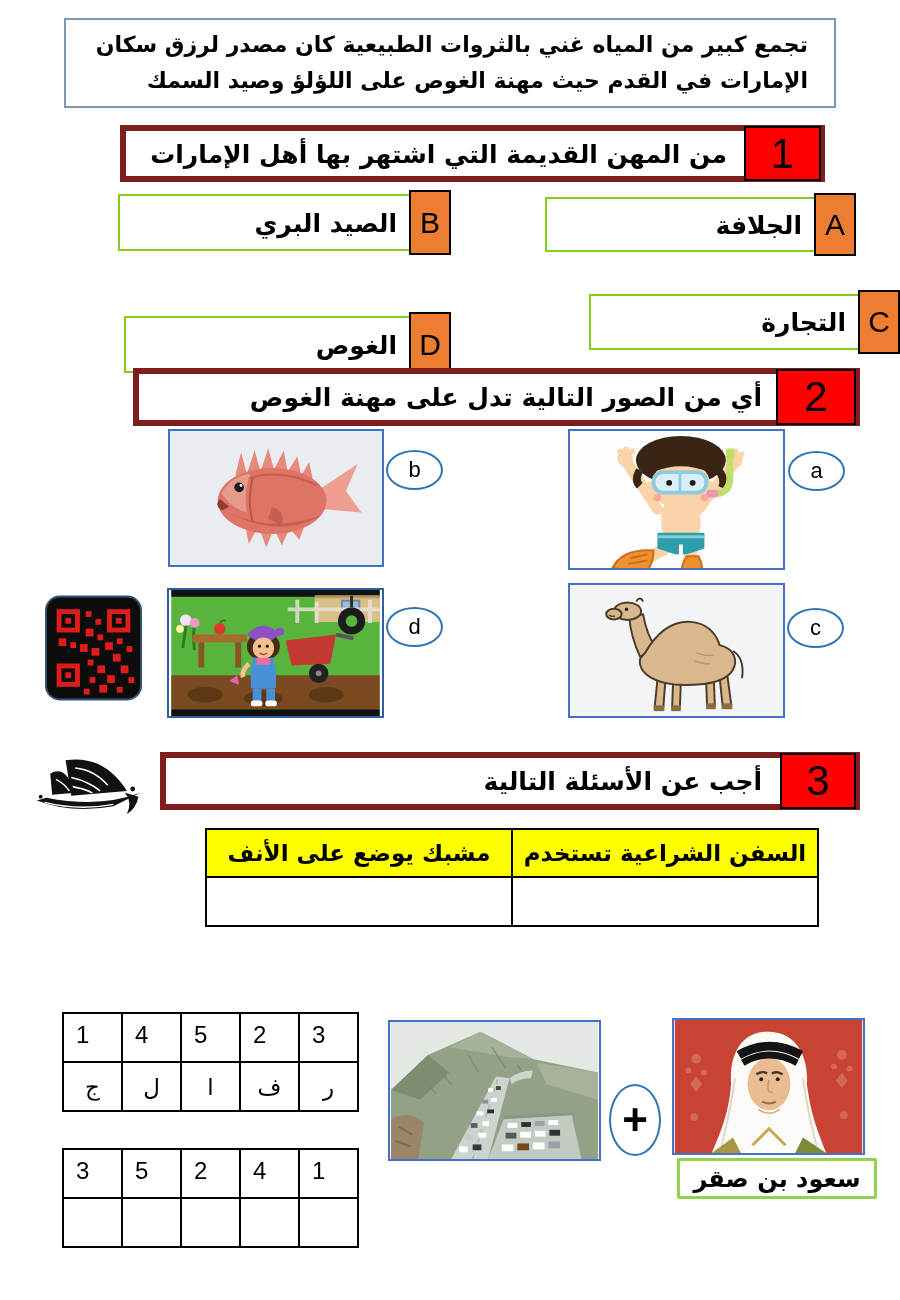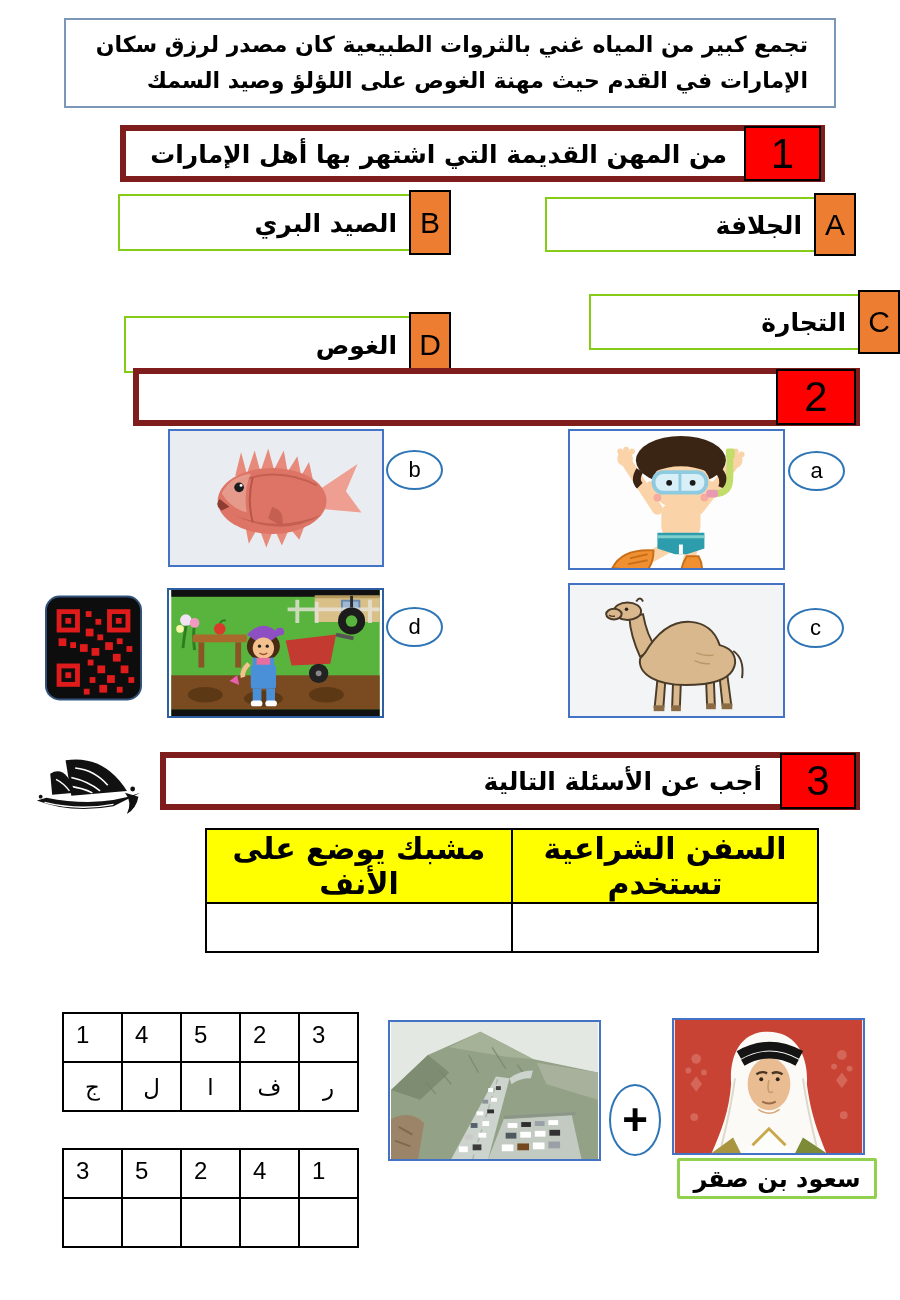--- a/index.html
+++ b/index.html
@@ -32,21 +32,21 @@
   
   .imgbox{position:absolute;border:2px solid #4472c4;box-sizing:border-box;background:#fff;overflow:hidden;}
   .imgbox svg{display:block;width:100%;height:100%;}
   .oval{position:absolute;width:57px;height:40px;border:2px solid #2e75b6;border-radius:50%;background:#fff;
         display:flex;align-items:center;justify-content:center;font-family:"Liberation Sans",sans-serif;
         font-size:22px;color:#000;box-sizing:border-box;}
 
   
   .q3t{position:absolute;left:205px;top:828px;border-collapse:collapse;direction:rtl;}
   .q3t td{border:2px solid #000;width:306px;box-sizing:border-box;text-align:center;}
-  .q3t .hd{background:#ffff00;height:48px;font-weight:bold;font-size:30px;color:#000;}
+  .q3t .hd{background:#ffff00;height:48px;font-weight:bold;font-size:23px;color:#000;}
   .q3t .bd{background:#fff;height:49px;}
 
   
   .ct{position:absolute;border-collapse:collapse;direction:ltr;}
   .ct td{border:2.5px solid #000;width:59px;height:49px;box-sizing:border-box;background:#fff;
          font-family:"Liberation Sans",sans-serif;font-size:24px;color:#000;
          text-align:left;vertical-align:middle;padding:0 0 6px 12px;}
   .ct td.ar{font-family:"DejaVu Sans",sans-serif;text-align:center;padding:0;font-size:23px;}
 
   .plus{position:absolute;left:609px;top:1084px;width:52px;height:72px;border:2px solid #2e75b6;
@@ -82,20 +82,21 @@
   <div class="opt" style="left:545px;top:294px;width:311px;height:56px;margin-left:44px;">
     <span class="optlabel">التجارة</span>
     <span class="optchip">C</span>
   </div>
   <div class="opt" style="left:124px;top:308px;width:327px;height:57px;margin-top:8px;">
     <span class="optlabel">الغوص</span>
     <span class="optchip">D</span>
   </div>
 
   <div class="qbar" style="left:133px;top:368px;width:727px;height:58px;">
+    <span class="qtitle">أي من الصور التالية تدل على مهنة الغوص</span>
     <span class="qnum" style="width:76px;">2</span>
   </div>
 
   <div class="imgbox" style="left:568px;top:429px;width:217px;height:141px;">
     <svg viewBox="0 0 215 140">
       <rect width="215" height="140" fill="#fdfdfd"></rect>
 
       <path d="M88,80 L58,34" stroke="#fbd3a8" stroke-width="11" stroke-linecap="round"></path>
       <path d="M130,80 L164,36" stroke="#fbd3a8" stroke-width="11" stroke-linecap="round"></path>
       <circle cx="55" cy="28" r="8" fill="#fbd3a8"></circle>

